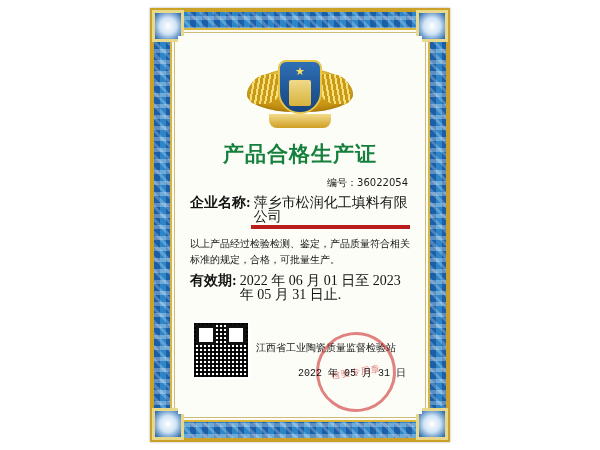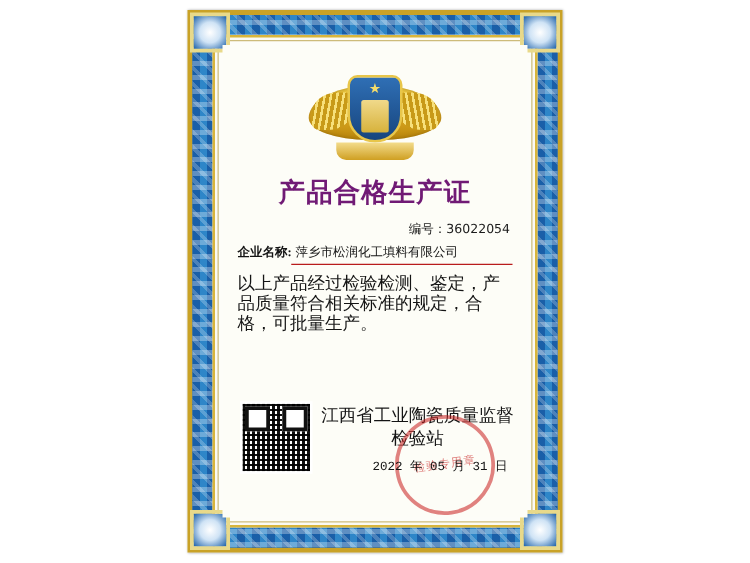--- a/index.html
+++ b/index.html
@@ -168,21 +168,21 @@
   .cert-title {
     position: absolute;
     top: 104px;
     left: 0;
     right: 0;
     text-align: center;
     font-family: "DejaVu Sans", sans-serif;
     font-size: 21px;
     font-weight: bold;
     letter-spacing: 1px;
-    color: #701a75;
+    color: #15803d;
   }
 
   
   .serial {
     position: absolute;
     top: 140px;
     right: 14px;
     font-family: "DejaVu Sans", sans-serif;
     font-size: 10px;
     color: #1b1b1b;
@@ -194,37 +194,37 @@
     position: absolute;
     top: 160px;
     left: 12px;
     right: 12px;
   }
   .row {
     display: flex;
     align-items: flex-start;
     margin-bottom: 7px;
     font-family: Liberation Serif, serif;
-    font-size: 10px;
+    font-size: 14px;
     color: #141414;
     line-height: 14px;
   }
   .row .label {
     font-weight: bold;
     white-space: nowrap;
   }
   .row .value {
     flex: 1;
-    border-bottom: 1px solid #b91c1c;
+    border-bottom: 4px solid #b91c1c;
     padding-left: 3px;
     padding-bottom: 1px;
   }
   .paragraph {
     font-family: "DejaVu Sans", sans-serif;
-    font-size: 14px;
+    font-size: 10px;
     line-height: 16px;
     color: #141414;
     margin-top: 6px;
     margin-bottom: 6px;
   }
   .row.validity .label { font-weight: bold; }
   .row.validity .value { border-bottom: none; }
 
   
   .qr {
@@ -248,25 +248,25 @@
     background: #fff;
   }
   .qr::before { left: 2px; top: 2px; }
   .qr::after { right: 2px; top: 2px; }
 
   
   .issuer {
     position: absolute;
     left: 78px;
     right: 10px;
-    top: 288px;
-    font-family: "DejaVu Sans", sans-serif;
-    font-size: 14px;
+    top: 305px;
+    font-family: "DejaVu Sans", sans-serif;
+    font-size: 10px;
     color: #141414;
-    text-align: center;
+    text-align: left;
   }
   .issue-date {
     position: absolute;
     right: 16px;
     top: 330px;
     font-family: Liberation Mono, monospace;
     font-size: 10px;
     color: #141414;
   }
   
@@ -324,20 +324,24 @@
       <div class="fields">
 
         <div class="row">
           <span class="label">企业名称:</span>
           <span class="value">萍乡市松润化工填料有限公司</span>
         </div>
 
 
         <div class="paragraph">以上产品经过检验检测、鉴定，产品质量符合相关标准的规定，合格，可批量生产。</div>
 
+        <div class="row validity">
+          <span class="label">有效期:</span>
+          <span class="value">2022 年 06 月 01 日至 2023 年 05 月 31 日止.</span>
+        </div>
 
       </div>
 
       <div class="qr"></div>
 
       <div class="issuer">江西省工业陶瓷质量监督检验站</div>
 
       <div class="seal">检验专用章</div>
 
       <div class="issue-date">2022 年 05 月 31 日</div>

